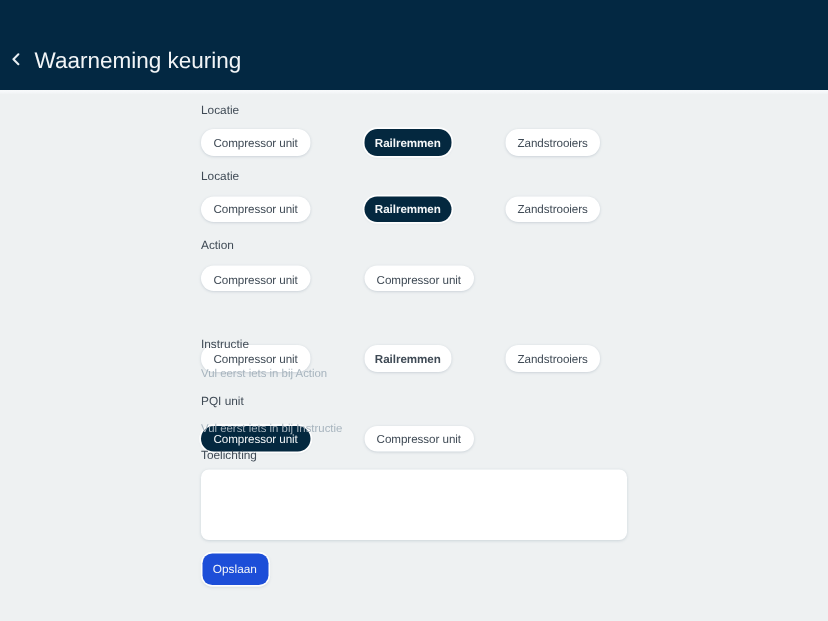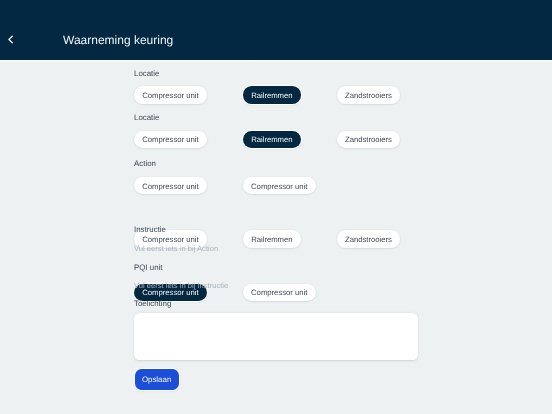--- a/index.html
+++ b/index.html
@@ -11,36 +11,36 @@
 
   .app{position:relative;width:552px;height:414px;background:#eef1f2;overflow:hidden;
        will-change:transform;transform:translateZ(0);}
 
   
   .header{position:absolute;left:0;top:0;width:552px;height:60px;background:#032842;}
   .header-underline{position:absolute;left:0;top:60px;width:552px;height:3px;
        background:linear-gradient(to bottom,#f8fafb 0%,#f6f8fa 40%,#eef1f2 100%);}
   .back-icon{position:absolute;left:7.8px;top:34.9px;width:8px;height:9px;line-height:0;}
   .back-icon svg{display:block;}
-  .header-title{position:absolute;left:23px;top:35.8px;font-size:12px;color:#f2f5f7;
-       line-height:9px;white-space:nowrap;margin-left:40px;}
+  .header-title{position:absolute;left:23px;top:35.8px;font-size:15px;color:#f2f5f7;
+       line-height:9px;white-space:nowrap;}
 
   
   .content{position:absolute;left:0;top:0;width:552px;height:354px;}
   .field-label{position:absolute;font-size:7.9px;color:#3f4a55;line-height:9px;white-space:nowrap;}
 
   
   .chip-row{position:absolute;display:flex;flex-wrap:wrap;row-gap:5.3px;column-gap:4.8px;width:288px;gap:36px;}
   .chip{height:17.2px;border-radius:8.6px;background:#ffffff;color:#3f4a55;
         font-size:7.75px;letter-spacing:-0.04px;
         display:flex;align-items:center;justify-content:center;
         padding:0.9px 8.4px 0 8.4px;box-sizing:border-box;white-space:nowrap;
         box-shadow:0 0.5px 1.8px rgba(110,130,148,0.30);}
   .chip.w-cu{width:72.8px;}
-  .chip.w-rr{width:58.2px;}
+  .chip.w-rr{width:58.2px;font-weight:bold;}
   .chip.w-zs{width:62.9px;}
   .chip.sel{background:#04283f;color:#f4f7f9;
         box-shadow:0 0 0 1.2px rgba(255,255,255,0.95),0 0.7px 1.9px rgba(120,140,155,0.30);}
 
   
   .placeholder-text{position:absolute;font-size:7.6px;color:#a7b4be;line-height:9px;white-space:nowrap;text-align:center;}
 
   
   .textarea{position:absolute;background:#ffffff;border-radius:5.2px;
         box-shadow:0 0.5px 2px rgba(110,130,148,0.26);}

